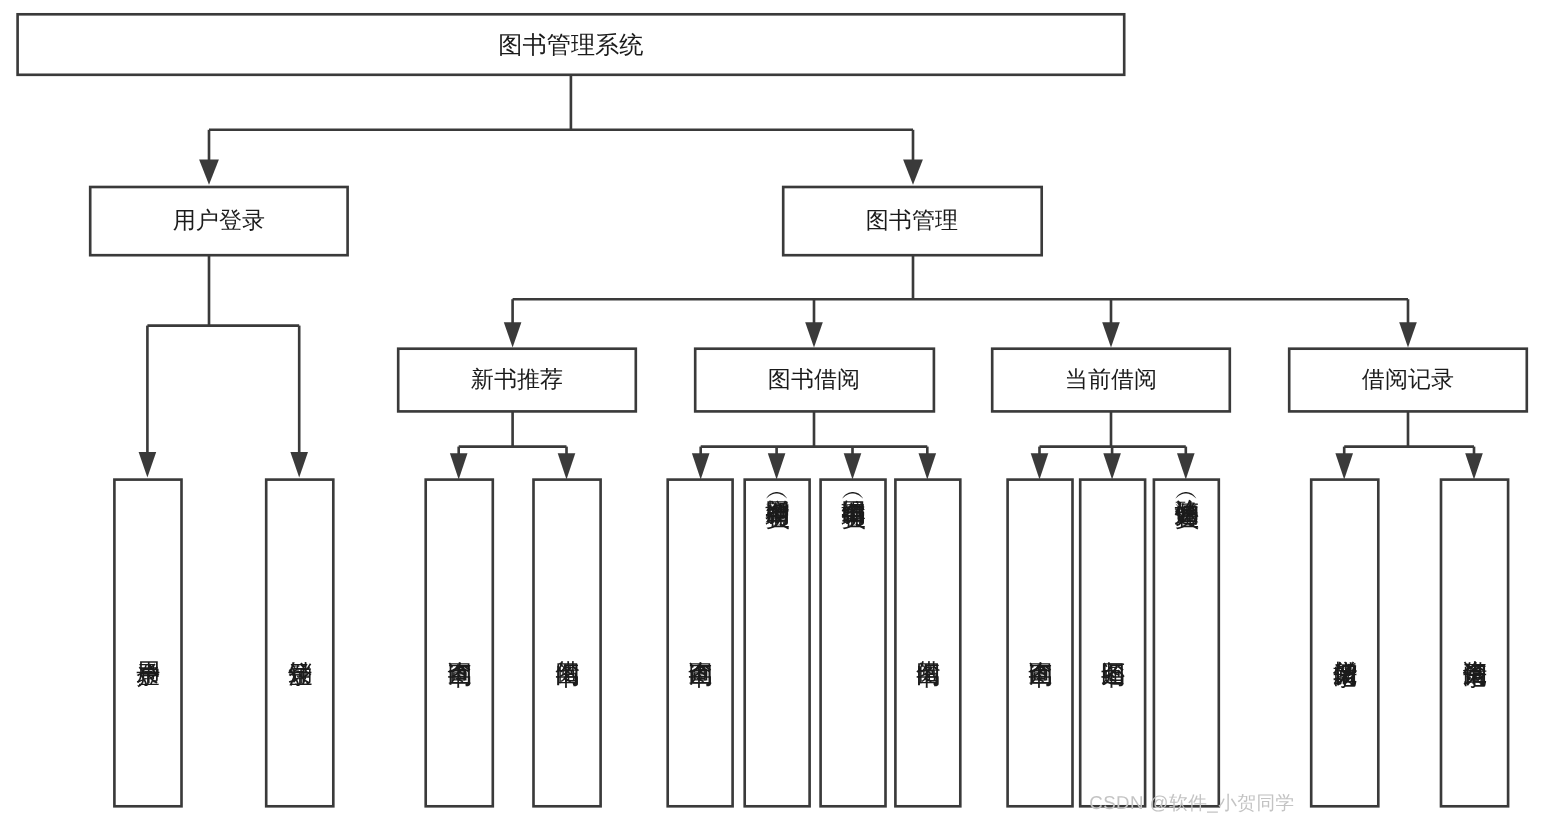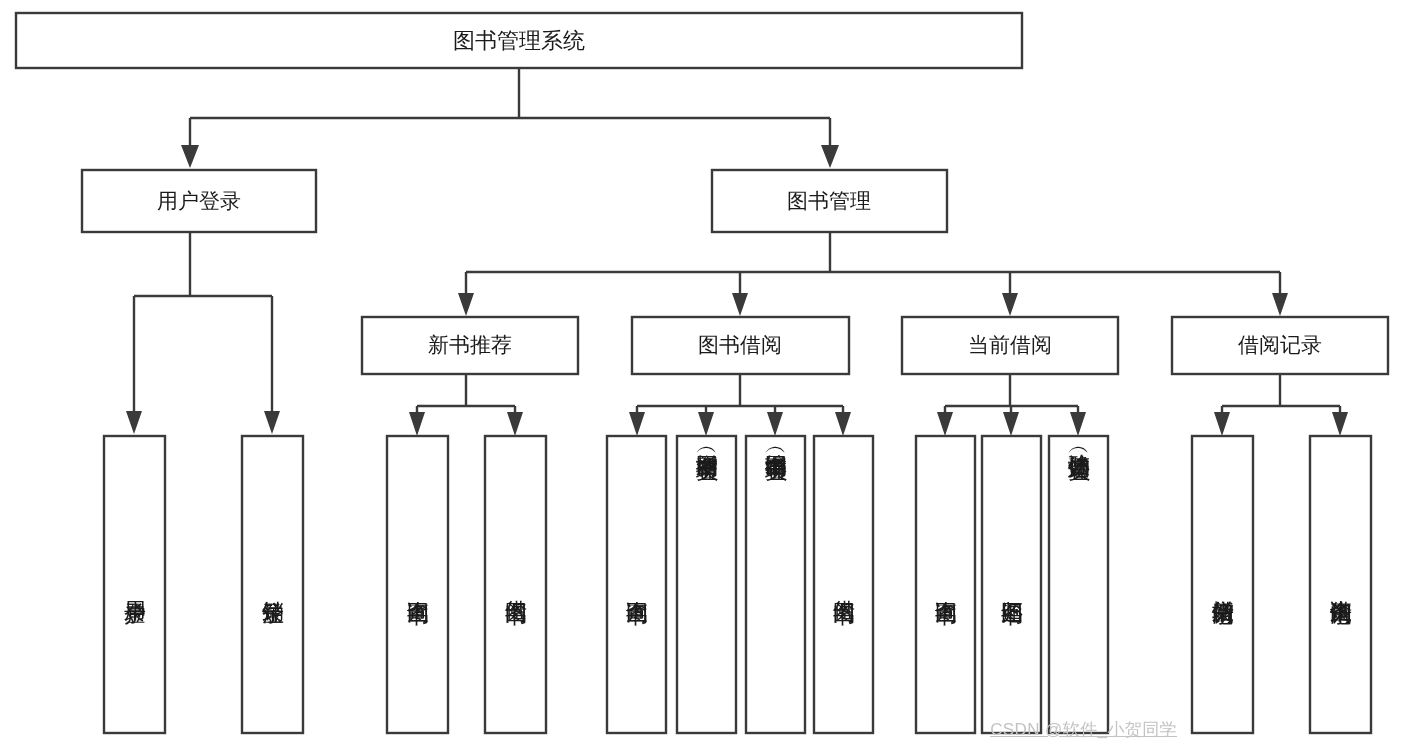--- a/index.html
+++ b/index.html
@@ -68,21 +68,20 @@
   }
   .watermark {
     position: absolute;
     right: 8px;
     bottom: 6px;
     font-family: "Liberation Sans", "DejaVu Sans", sans-serif;
     font-size: 17px;
     color: #c3c3c3;
     letter-spacing: 0.4px;
     white-space: nowrap;
-    text-decoration: underline;
   }
 </style>
 </head>
 <body>
 
 <div id="diagram-root">
 
   <svg class="diagram" viewBox="0 0 1405 747">
     <defs>
       <marker id="arrow" viewBox="0 0 12 14" refX="6" refY="13" markerWidth="12" markerHeight="14" orient="auto-start-reverse" markerUnits="userSpaceOnUse">

